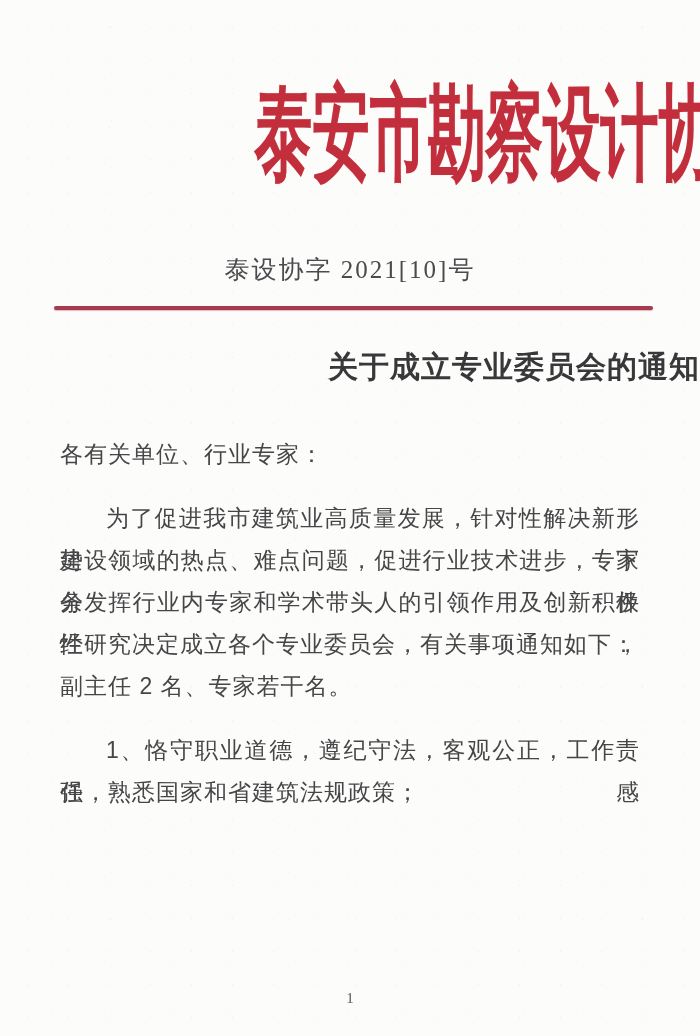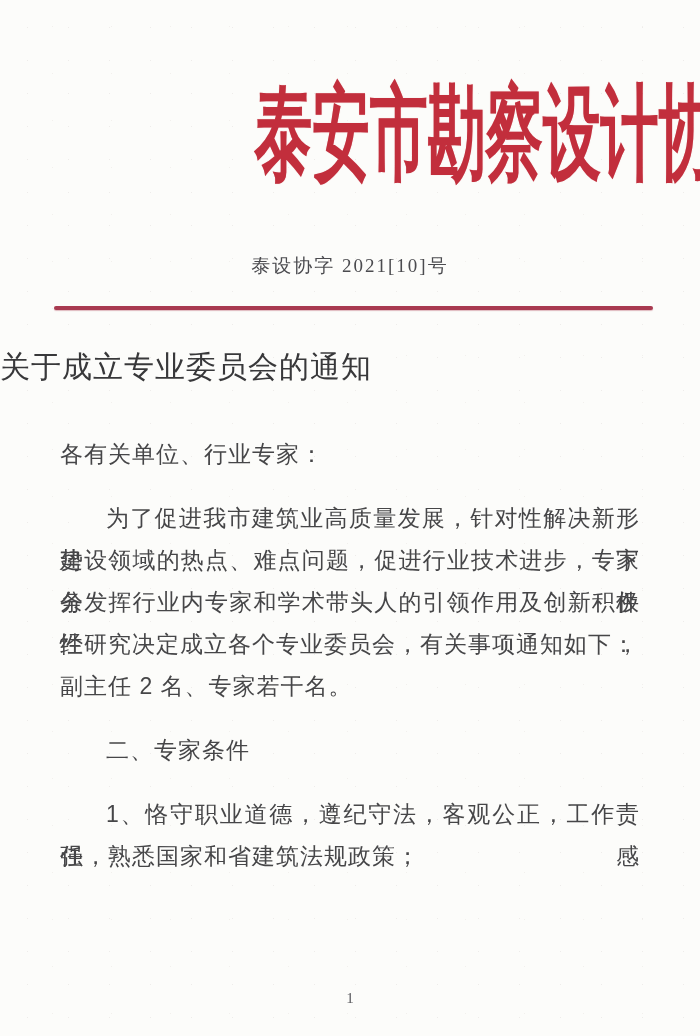--- a/index.html
+++ b/index.html
@@ -38,42 +38,42 @@
     letter-spacing: 0px;
     text-shadow: 0 0 1px rgba(194, 46, 60, 0.45);
   }
   .doc-number {
     position: absolute;
     top: 253px;
     left: 0;
     right: 0;
     text-align: center;
     font-family: "Liberation Serif", serif;
-    font-size: 19px;
+    font-size: 25px;
     letter-spacing: 2px;
     color: #4b4b4f;
   }
   .red-divider {
     position: absolute;
     top: 306px;
     left: 54px;
     width: 599px;
     height: 4px;
     background: #a83a50;
     border-radius: 2px;
     box-shadow: 0 1px 1px rgba(168, 58, 80, 0.35);
   }
   .notice-title {
     position: absolute;
     top: 347px;
     left: 0;
     right: 0;
-    text-align: left;
+    text-align: right;
     font-family: "DejaVu Sans", "Liberation Sans", sans-serif;
-    font-weight: normal;
+    font-weight: bold;
     font-size: 30px;
     letter-spacing: 1px;
     color: #38383a;
   }
   .body-text {
     position: absolute;
     top: 433px;
     left: 60px;
     width: 580px;
     font-family: Liberation Sans, sans-serif;
@@ -118,20 +118,19 @@
 
   <div class="notice-title">关于成立专业委员会的通知</div>
 
   <div class="body-text">
     <div class="line">各有关单位、行业专家：</div>
     <div class="line just indent">为了促进我市建筑业高质量发展，针对性解决新形势下</div>
     <div class="line just">建设领域的热点、难点问题，促进行业技术进步，专家条件</div>
     <div class="line just">分发挥行业内专家和学术带头人的引领作用及创新积极性，</div>
     <div class="line">经研究决定成立各个专业委员会，有关事项通知如下：</div>
     <div class="line">副主任 2 名、专家若干名。</div>
-    <div class="line indent">二、专家条件</div>
     <div class="line just indent">1、恪守职业道德，遵纪守法，客观公正，工作责任感</div>
     <div class="line">强，熟悉国家和省建筑法规政策；</div>
   </div>
 
   <div class="page-number">1</div>
 
 </div>
 
 </body></html>

